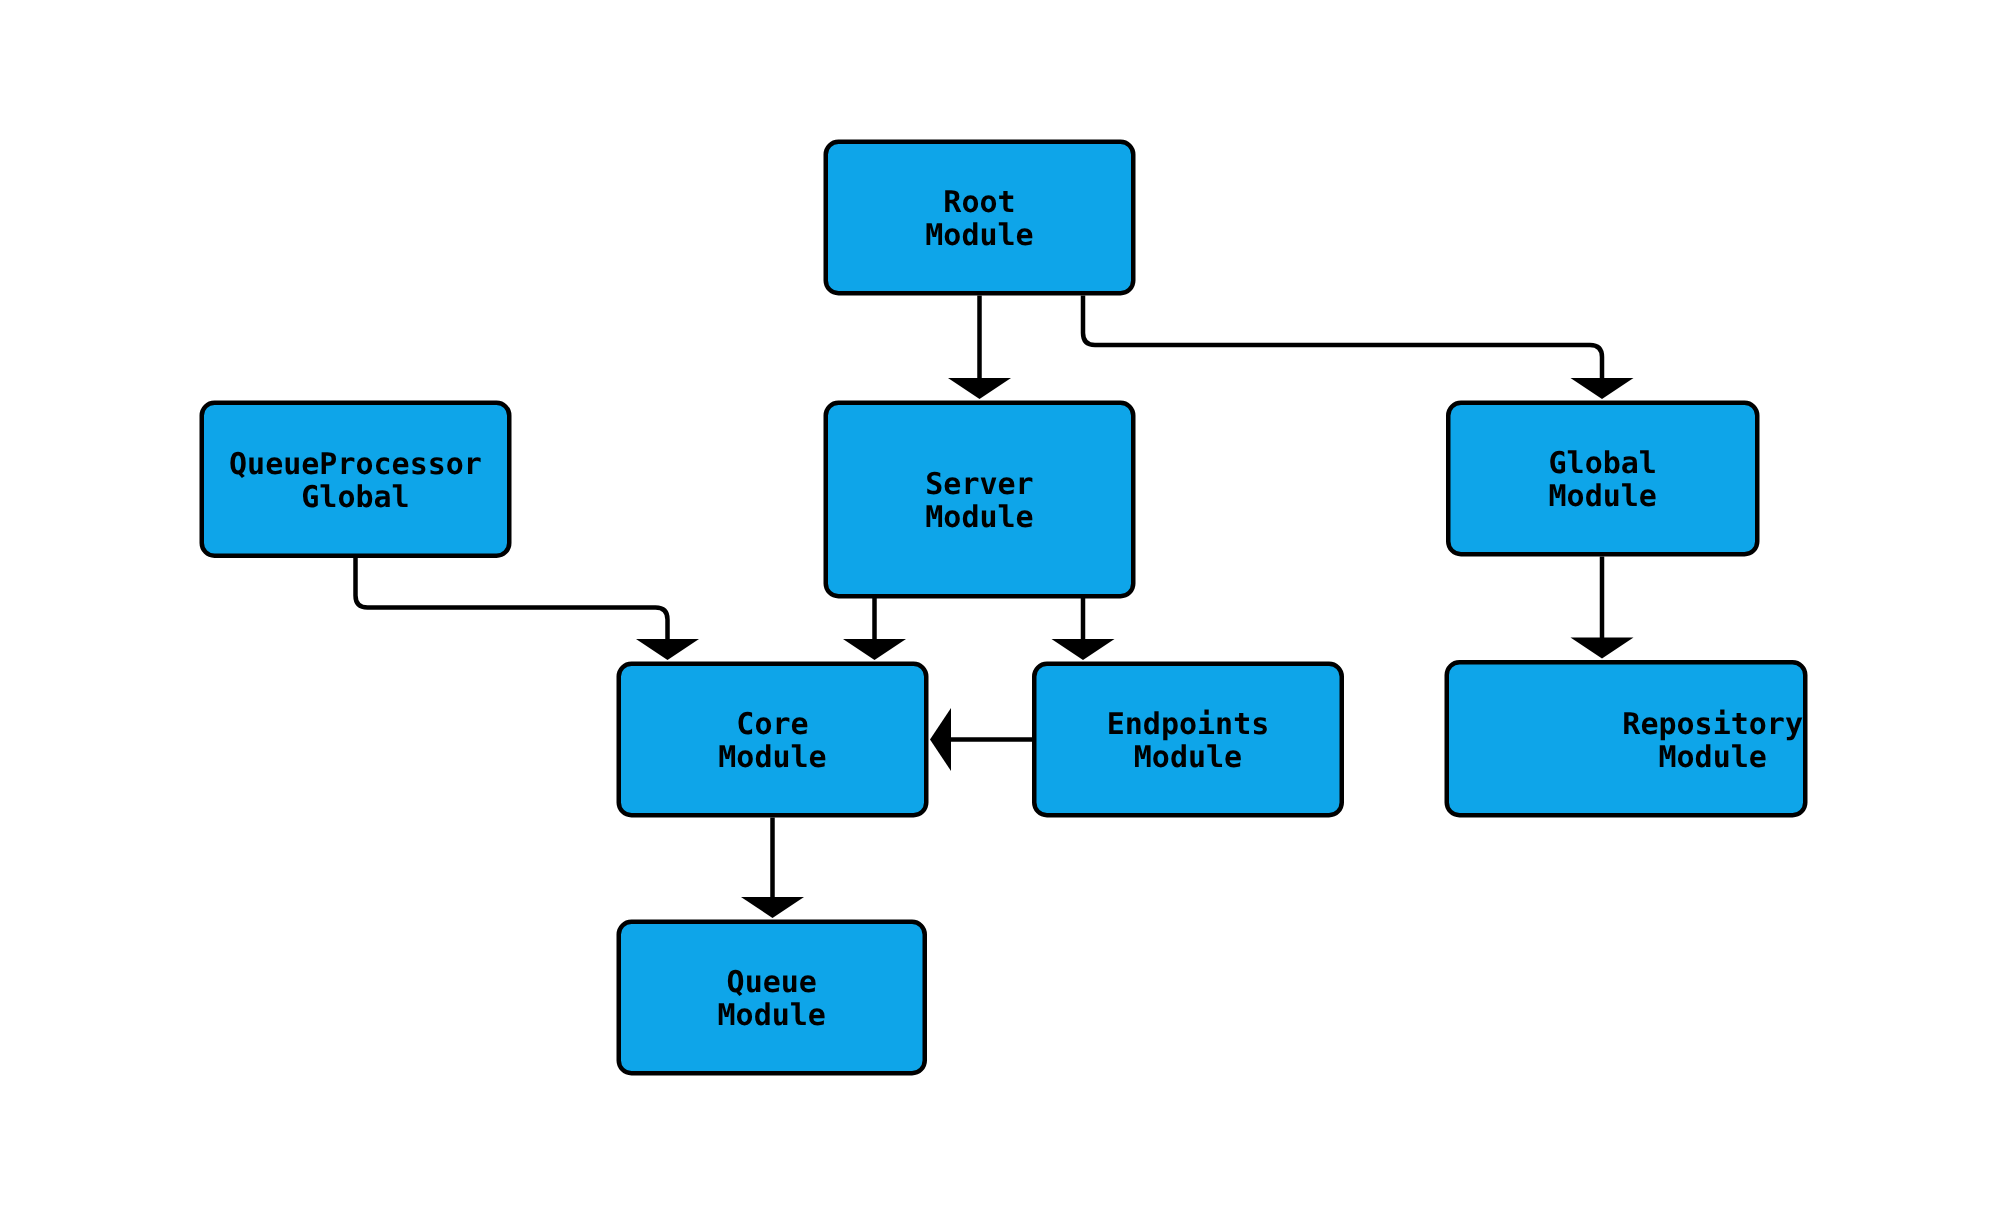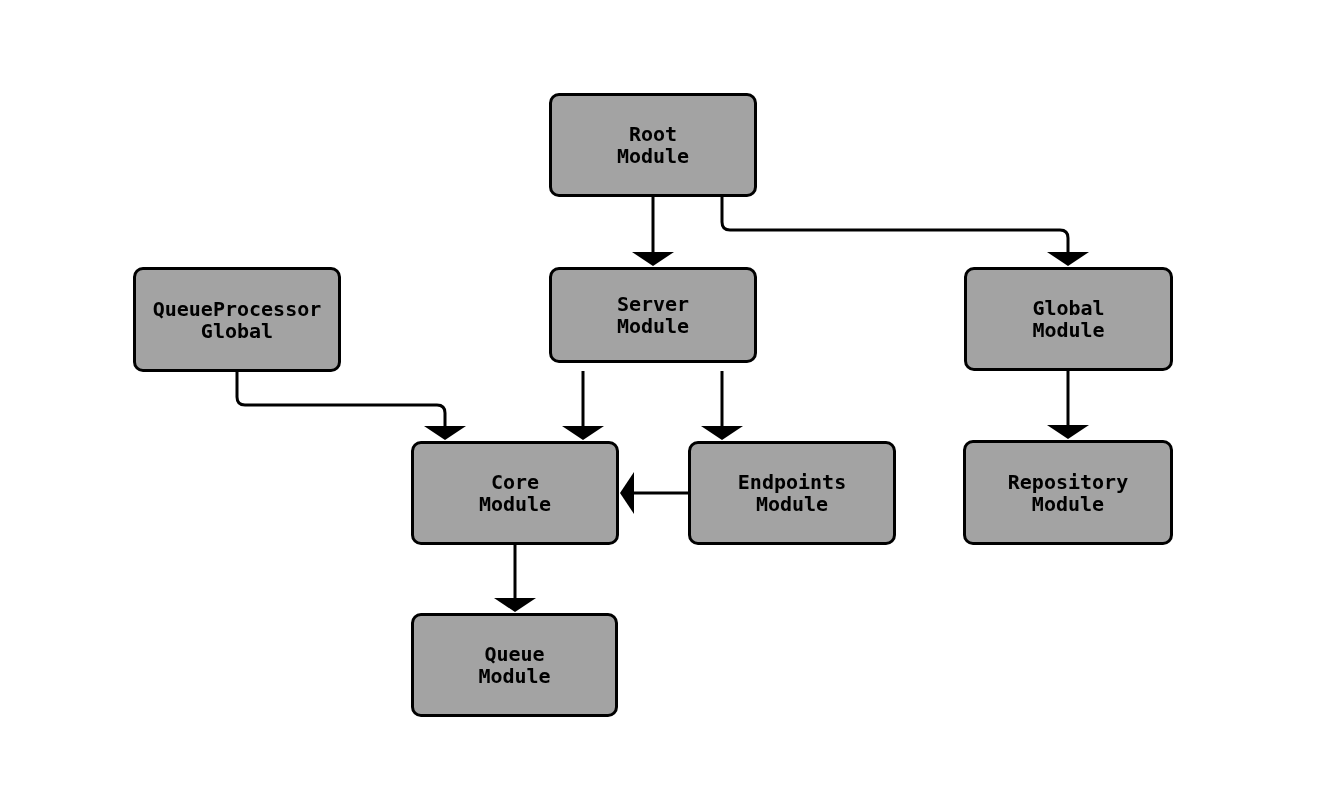--- a/index.html
+++ b/index.html
@@ -28,21 +28,21 @@
     stroke-width: 3;
     stroke-linecap: butt;
   }
   .arrowhead {
     fill: #000000;
     stroke: none;
   }
   .node {
     position: absolute;
     box-sizing: border-box;
-    background: #a3a3a3;
+    background: #0ea5e9;
     border: 3px solid #000000;
     border-radius: 10px;
     display: flex;
     align-items: center;
     justify-content: center;
     text-align: center;
   }
   .node-label {
     font-size: 20px;
     line-height: 22px;
@@ -104,41 +104,41 @@
   <div class="node" style="left:549px; top:93px; width:208px; height:104px;">
     <span class="node-label">Root
 Module</span>
   </div>
 
   <div class="node" style="left:133px; top:267px; width:208px; height:105px;">
     <span class="node-label">QueueProcessor
 Global</span>
   </div>
 
-  <div class="node" style="left:549px; top:267px; width:208px; height:96px;">
+  <div class="node" style="left:549px; top:267px; width:208px; height:132px;">
     <span class="node-label">Server
 Module</span>
   </div>
 
   <div class="node" style="left:964px; top:267px; width:209px; height:104px;">
     <span class="node-label">Global
 Module</span>
   </div>
 
   <div class="node" style="left:411px; top:441px; width:208px; height:104px;justify-content:center;">
     <span class="node-label">Core
 Module</span>
   </div>
 
   <div class="node" style="left:688px; top:441px; width:208px; height:104px;">
     <span class="node-label">Endpoints
 Module</span>
   </div>
 
-  <div class="node" style="left:963px; top:440px; width:210px; height:105px;">
+  <div class="node" style="left:963px; top:440px; width:242px; height:105px;justify-content:flex-end;">
     <span class="node-label">Repository
 Module</span>
   </div>
 
   <div class="node" style="left:411px; top:613px; width:207px; height:104px;justify-content:center;">
     <span class="node-label">Queue
 Module</span>
   </div>
 
 </div>

